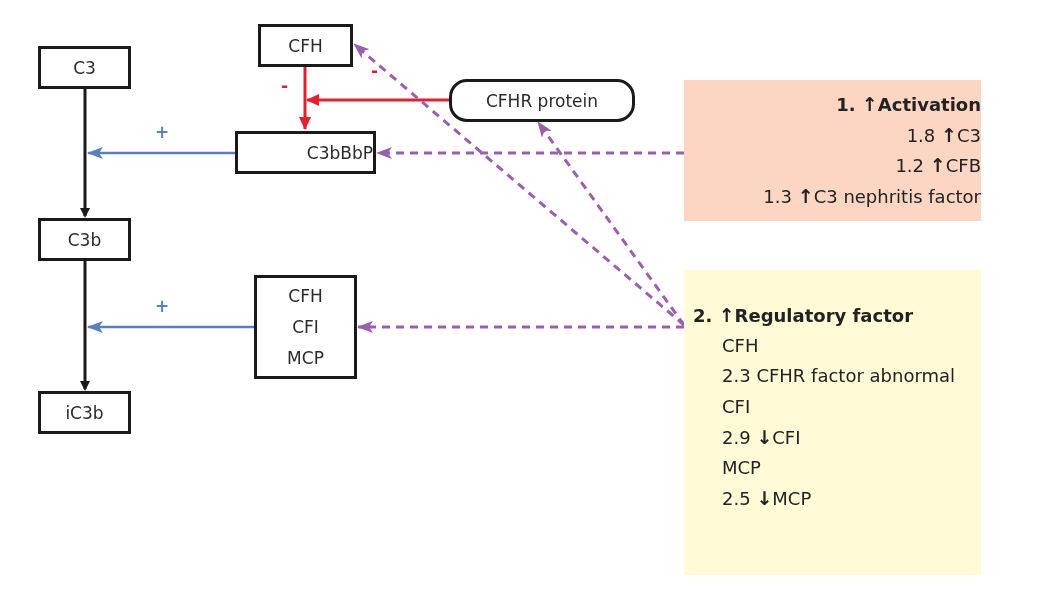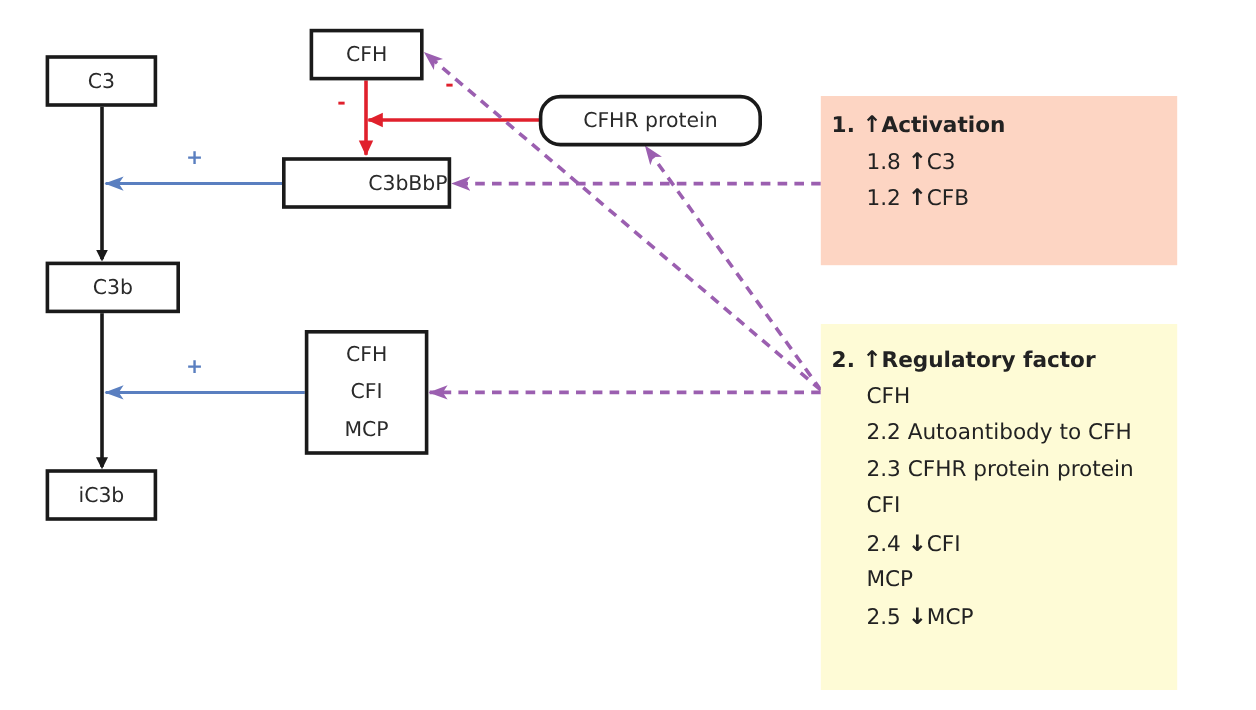--- a/index.html
+++ b/index.html
@@ -12,23 +12,23 @@
     svg.links { position: absolute; left: 0; top: 0; }
     .sign { position: absolute; font-size: 17px; font-weight: bold; }
     .sign.red { color: #e0202c; }
     .sign.blue { color: #5a7fc0; }
     .panel { position: absolute; box-sizing: border-box; font-size: 18px; color: #222; }
     .panel .row { height: 30.5px; line-height: 30.5px; white-space: nowrap; }
     .panel .head { font-weight: bold; }
     .panel .sub { padding-left: 29px; }
     .arr { font-weight: bold; font-size: 19px; }
     #panel-activation { left: 684px; top: 80px; width: 297px; height: 141px;
-                        background: #fdd5c3; padding: 9px 0 0 9px; }
+                        background: #fdd5c3; padding: 9px 0 0 9px; text-align: right; }
     #panel-regulatory { left: 684px; top: 270px; width: 297px; height: 305px;
-                        background: #fefbd6; padding: 15px 0 0 9px; }
+                        background: #fefbd6; padding: 30px 0 0 9px; }
   </style>
 </head>
 <body>
 
 <svg class="links" width="1047" height="592">
   <defs>
     <marker id="m-black" markerWidth="10" markerHeight="10" refX="8" refY="5" orient="auto" markerUnits="userSpaceOnUse">
       <path d="M0,0 L10,5 L0,10 z" fill="#1a1a1a"></path>
     </marker>
     <marker id="m-red" markerWidth="14" markerHeight="14" refX="12" refY="7" orient="auto" markerUnits="userSpaceOnUse">
@@ -53,21 +53,21 @@
 
   <line x1="684" y1="153" x2="377" y2="153" stroke="#9b5fb0" stroke-width="3" stroke-dasharray="8,6" marker-end="url(#m-purple)"></line>
   <line x1="684" y1="327" x2="358" y2="327" stroke="#9b5fb0" stroke-width="3" stroke-dasharray="8,6" marker-end="url(#m-purple)"></line>
   <line x1="684" y1="325" x2="354" y2="44" stroke="#9b5fb0" stroke-width="3" stroke-dasharray="8,6" marker-end="url(#m-purple)"></line>
   <line x1="684" y1="325" x2="538" y2="122" stroke="#9b5fb0" stroke-width="3" stroke-dasharray="8,6" marker-end="url(#m-purple)"></line>
 </svg>
 
 <div class="node" style="left:38px;top:46px;width:93px;height:43px;">
     <span>C3</span>
   </div>
-<div class="node" style="left:38px;top:218px;width:112px;height:43px;">
+<div class="node" style="left:38px;top:218px;width:93px;height:43px;">
     <span>C3b</span>
   </div>
 <div class="node" style="left:38px;top:391px;width:93px;height:43px;justify-content:center;">
     <span>iC3b</span>
   </div>
 
 <div class="node" style="left:258px;top:24px;width:95px;height:43px;">
     <span>CFH</span>
   </div>
 <div class="node" style="left:235px;top:131px;width:141px;height:43px;justify-content:flex-end;">
@@ -94,39 +94,39 @@
     <span class="arr">↑</span><span>Activation</span>
   </div>
   <div class="row sub">
     <span>1.8</span>
     <span class="arr">↑</span><span>C3</span>
   </div>
   <div class="row sub">
     <span>1.2</span>
     <span class="arr">↑</span><span>CFB</span>
   </div>
+  <div class="row sub">
+    <span>1.3</span>
+    <span class="arr">↑</span><span>C3 nephritis factor</span>
+  </div>
 </div>
 
 <div class="panel" id="panel-regulatory">
   <div class="row head">
     <span>2.</span>
     <span class="arr">↑</span><span>Regulatory factor</span>
   </div>
   <div class="row sub">CFH</div>
   <div class="row sub">
-    <span>2.2</span>
-    <span>Autoantibody to CFH</span>
-  </div>
-  <div class="row sub">
     <span>2.3</span>
-    <span>CFHR protein protein</span>
+    <span>CFHR factor abnormal</span>
   </div>
   <div class="row sub">CFI</div>
   <div class="row sub">
-    <span>2.4</span>
+    <span>2.9</span>
     <span class="arr">↓</span><span>CFI</span>
   </div>
   <div class="row sub">MCP</div>
   <div class="row sub">
     <span>2.5</span>
     <span class="arr">↓</span><span>MCP</span>
   </div>
 </div>
 
 </body></html>

